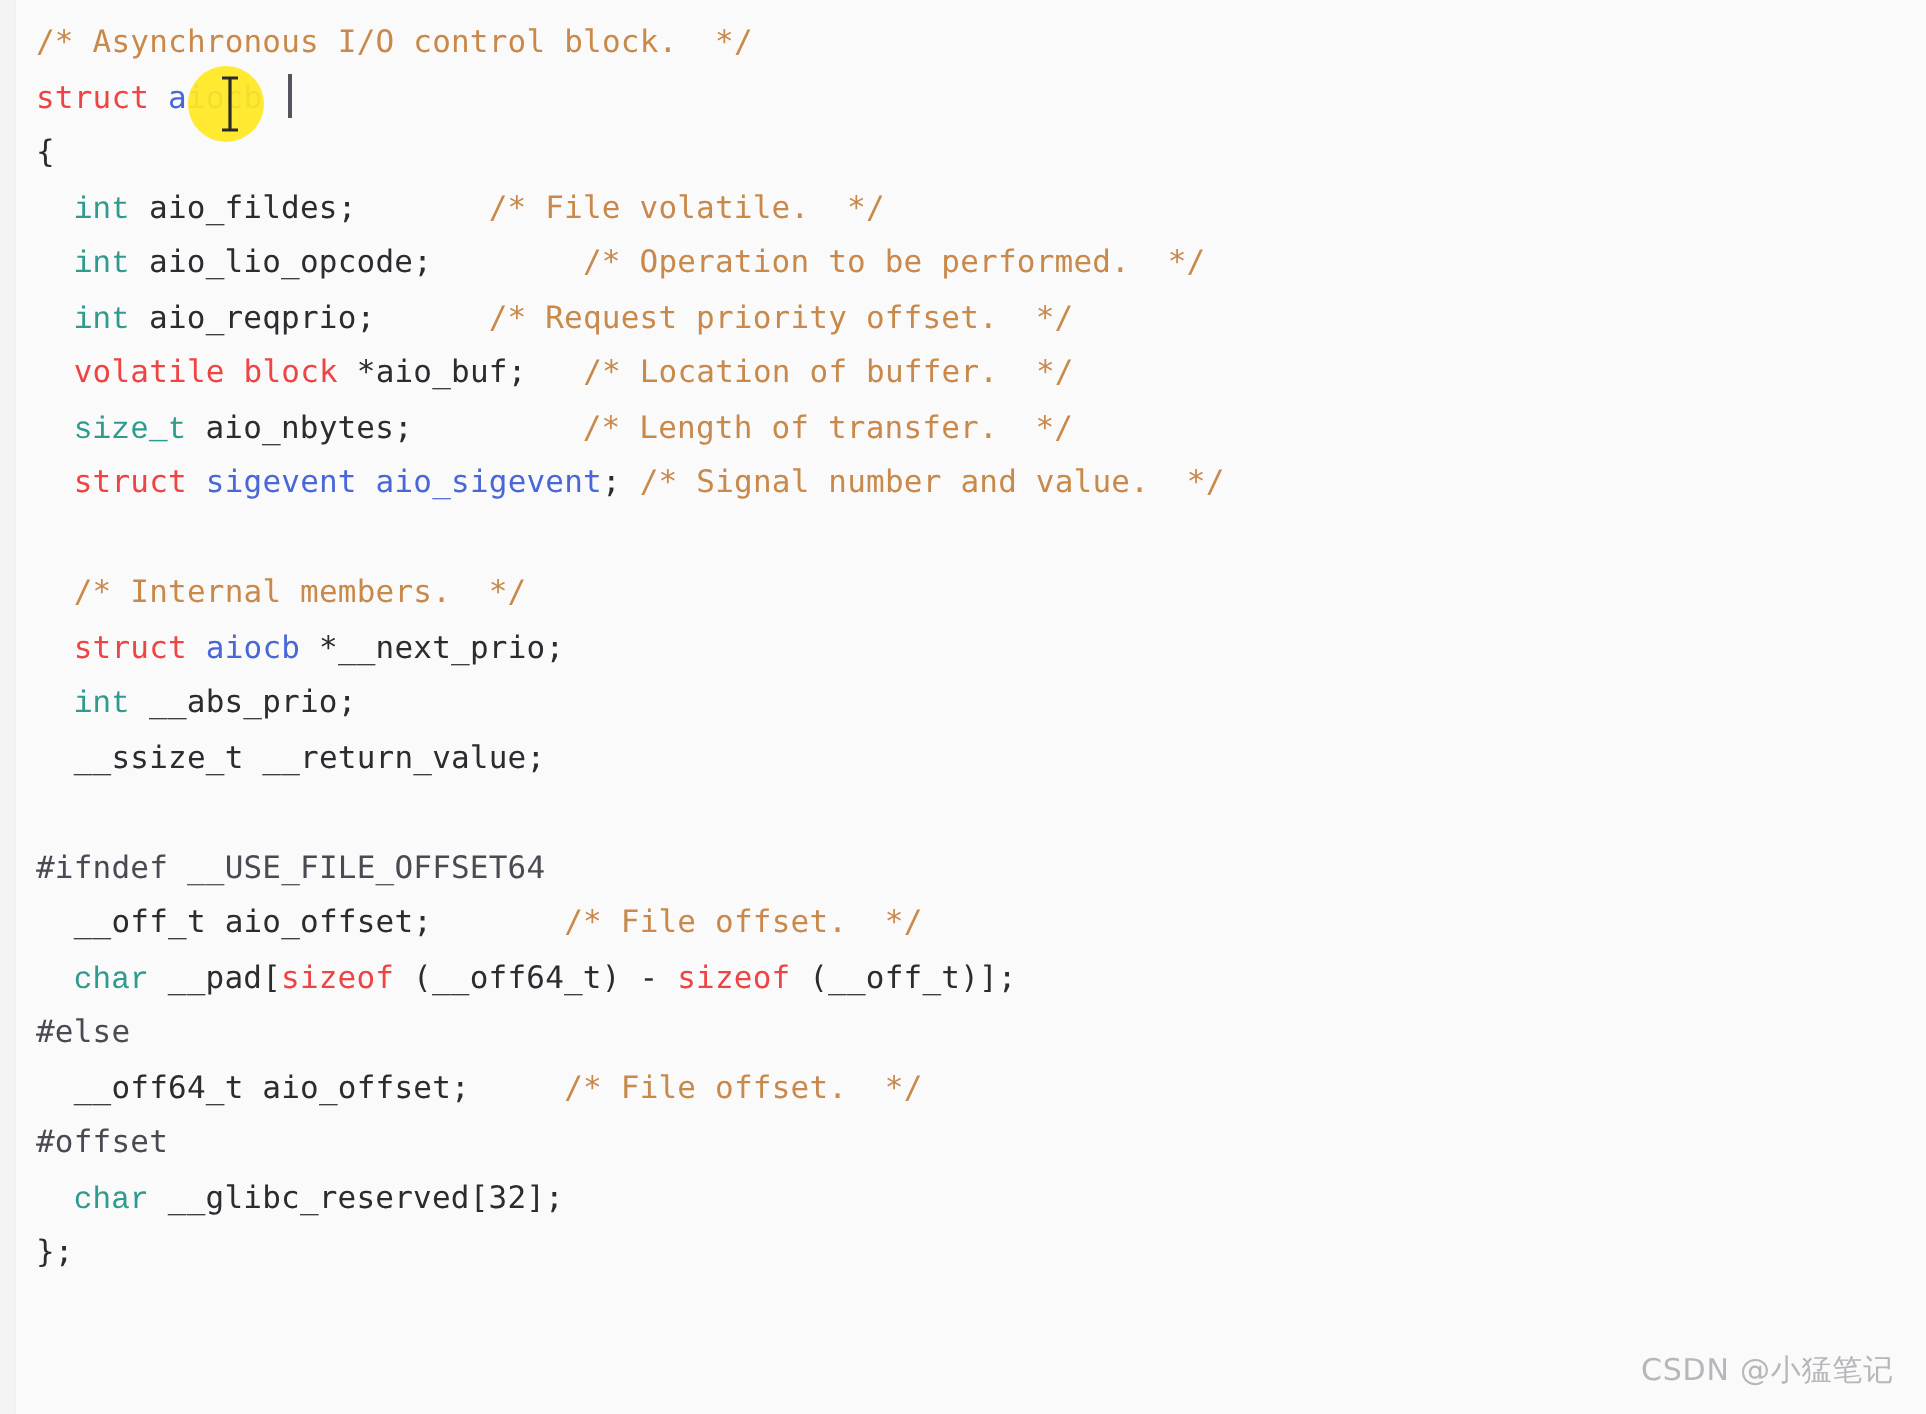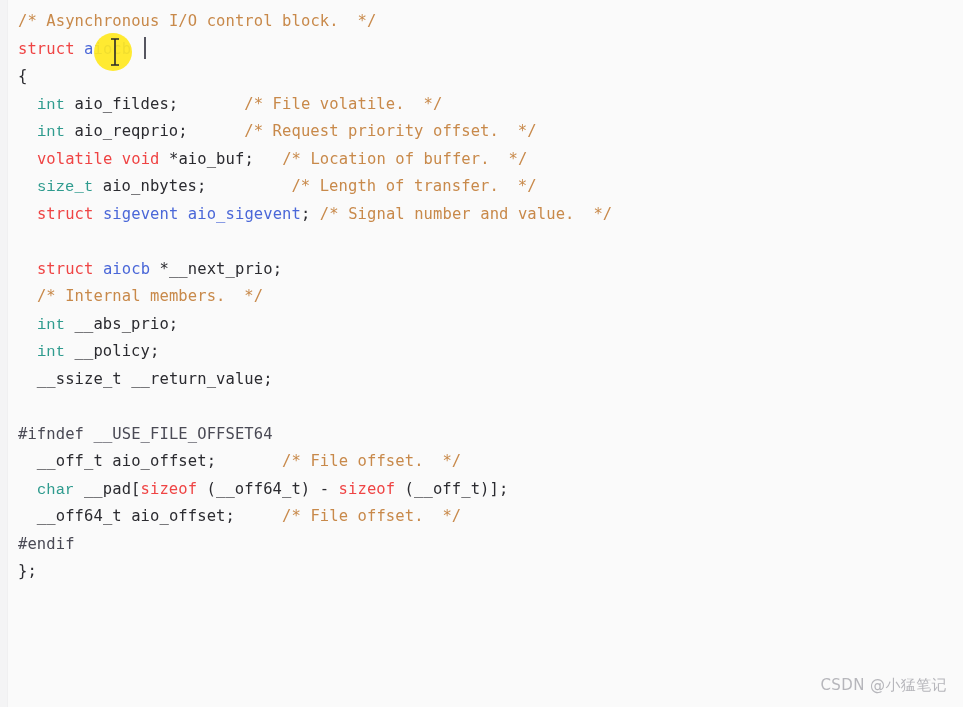--- a/index.html
+++ b/index.html
@@ -102,36 +102,38 @@
 
 <div class="code-viewer">
 
   <div class="gutter-strip"></div>
 
   <div class="code-body" id="code-body">
       <div class="code-line"><span class="t-comment">/* Asynchronous I/O control block.  */</span></div>
       <div class="code-line"><span class="t-keyword">struct</span><span class="t-plain"> </span><span class="t-class">aiocb</span></div>
       <div class="code-line"><span class="t-punct">{</span></div>
       <div class="code-line"><span class="t-plain">  </span><span class="t-type">int</span><span class="t-plain"> aio_fildes;       </span><span class="t-comment">/* File volatile.  */</span></div>
+      <div class="code-line"><span class="t-plain">  </span><span class="t-type">int</span><span class="t-plain"> aio_lio_opcode;        </span><span class="t-comment">/* Operation to be performed.  */</span></div>
       <div class="code-line"><span class="t-plain">  </span><span class="t-type">int</span><span class="t-plain"> aio_reqprio;      </span><span class="t-comment">/* Request priority offset.  */</span></div>
-      <div class="code-line"><span class="t-plain">  </span><span class="t-keyword">volatile</span><span class="t-plain"> </span><span class="t-keyword">void</span><span class="t-plain"> *aio_buf;   </span><span class="t-comment">/* Location of buffer.  */</span></div>
+      <div class="code-line"><span class="t-plain">  </span><span class="t-keyword">volatile</span><span class="t-plain"> </span><span class="t-keyword">block</span><span class="t-plain"> *aio_buf;   </span><span class="t-comment">/* Location of buffer.  */</span></div>
       <div class="code-line"><span class="t-plain">  </span><span class="t-type">size_t</span><span class="t-plain"> aio_nbytes;         </span><span class="t-comment">/* Length of transfer.  */</span></div>
       <div class="code-line"><span class="t-plain">  </span><span class="t-keyword">struct</span><span class="t-plain"> </span><span class="t-class">sigevent aio_sigevent</span><span class="t-plain">; </span><span class="t-comment">/* Signal number and value.  */</span></div>
       <div class="code-line">&nbsp;</div>
+      <div class="code-line"><span class="t-plain">  </span><span class="t-comment">/* Internal members.  */</span></div>
       <div class="code-line"><span class="t-plain">  </span><span class="t-keyword">struct</span><span class="t-plain"> </span><span class="t-class">aiocb</span><span class="t-plain"> *__next_prio;</span></div>
-      <div class="code-line"><span class="t-plain">  </span><span class="t-comment">/* Internal members.  */</span></div>
       <div class="code-line"><span class="t-plain">  </span><span class="t-type">int</span><span class="t-plain"> __abs_prio;</span></div>
-      <div class="code-line"><span class="t-plain">  </span><span class="t-type">int</span><span class="t-plain"> __policy;</span></div>
       <div class="code-line"><span class="t-plain">  __ssize_t __return_value;</span></div>
       <div class="code-line">&nbsp;</div>
       <div class="code-line"><span class="t-preproc">#ifndef __USE_FILE_OFFSET64</span></div>
       <div class="code-line"><span class="t-plain">  __off_t aio_offset;       </span><span class="t-comment">/* File offset.  */</span></div>
       <div class="code-line"><span class="t-plain">  </span><span class="t-type">char</span><span class="t-plain"> __pad[</span><span class="t-keyword">sizeof</span><span class="t-plain"> (__off64_t) - </span><span class="t-keyword">sizeof</span><span class="t-plain"> (__off_t)];</span></div>
+      <div class="code-line"><span class="t-preproc">#else</span></div>
       <div class="code-line"><span class="t-plain">  __off64_t aio_offset;     </span><span class="t-comment">/* File offset.  */</span></div>
-      <div class="code-line"><span class="t-preproc">#endif</span></div>
+      <div class="code-line"><span class="t-preproc">#offset</span></div>
+      <div class="code-line"><span class="t-plain">  </span><span class="t-type">char</span><span class="t-plain"> __glibc_reserved[32];</span></div>
       <div class="code-line"><span class="t-punct">};</span></div>
     </div>
 
   <div class="cursor-halo"></div>
 
   <span class="ibeam-cursor">
     <svg width="12" height="28" viewBox="0 0 12 28" xmlns="http://www.w3.org/2000/svg">
       <path d="M2 1 H10 M6 1 V27 M2 27 H10" stroke="#2a2a2a" stroke-width="1.6" fill="none"></path>
     </svg>
   </span>

